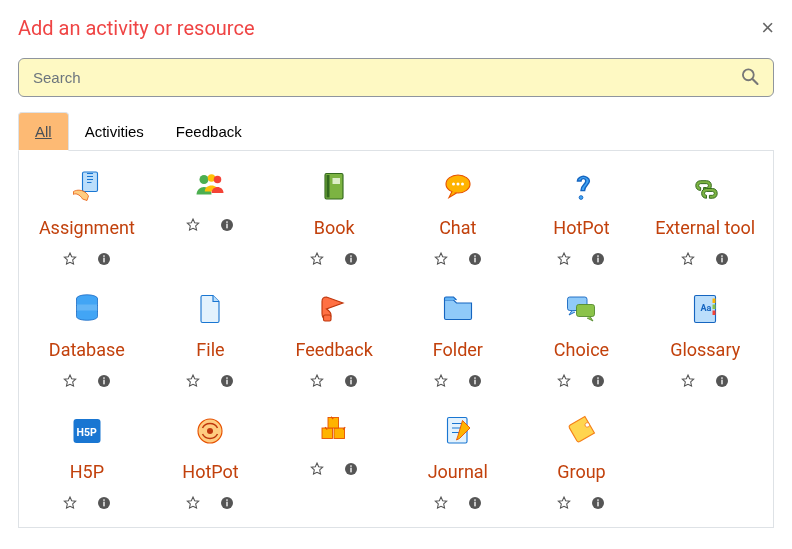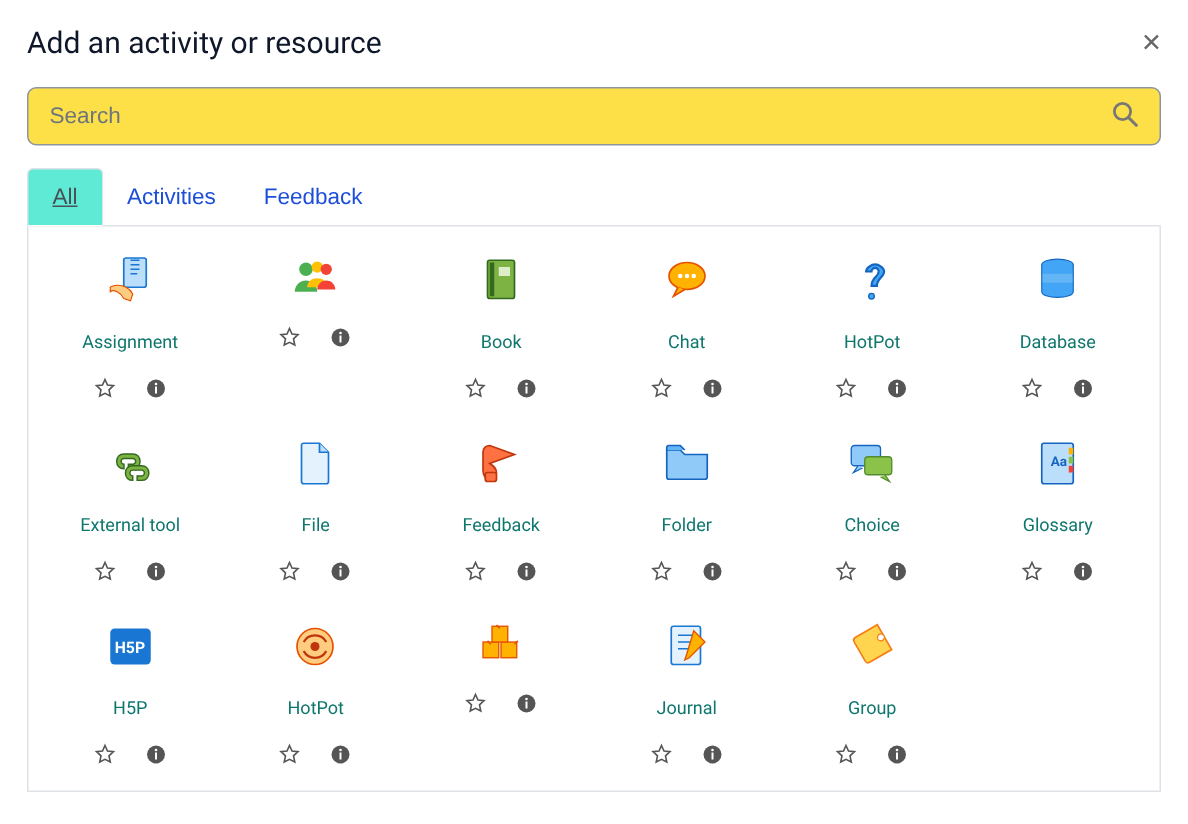--- a/index.html
+++ b/index.html
@@ -1,33 +1,33 @@
 <!DOCTYPE html>
 <html><head>
 <meta charset="utf-8">
 <style>
 * { box-sizing: border-box; margin: 0; padding: 0; }
 body { font-family: -apple-system, BlinkMacSystemFont, "Segoe UI", Roboto, Arial, sans-serif; background: #fff; color: #333; font-size: 14px; }
 .modal { width: 792px; padding: 16px 18px; }
 .header { display: flex; justify-content: space-between; align-items: center; margin-bottom: 18px; }
-.title { font-size: 20px; font-weight: 400; color: #0f172a; }
+.title { font-size: 20px; font-weight: 400; color: #ef4444; }
 .close { font-size: 22px; color: #666; cursor: pointer; background:none; border:none; line-height:1; }
 .search-wrap { position: relative; margin-bottom: 14px; }
-.search { width: 100%; padding: 10px 40px 10px 14px; font-size: 15px; border: 1px solid #8f959e; border-radius: 6px; color: #555; background:#fde047; }
+.search { width: 100%; padding: 10px 40px 10px 14px; font-size: 15px; border: 1px solid #8f959e; border-radius: 6px; color: #555; background:#fef9c3; }
 .search::placeholder { color: #6c757d; }
 .search-icon { position: absolute; right: 14px; top: 50%; transform: translateY(-50%); color: #777; }
 .tabs { display: flex; border-bottom: 1px solid #dee2e6; }
-.tab { padding: 10px 16px; cursor: pointer; font-size: 15px; color: #1d4ed8; background: none; border: none; position: relative; top: 1px; }
-.tab.active { color: #495057; border: 1px solid #dee2e6; border-bottom: 1px solid #fff; border-radius: 4px 4px 0 0; background:#5eead4;text-decoration:underline; }
+.tab { padding: 10px 16px; cursor: pointer; font-size: 15px; color: #000000; background: none; border: none; position: relative; top: 1px; }
+.tab.active { color: #495057; border: 1px solid #dee2e6; border-bottom: 1px solid #fff; border-radius: 4px 4px 0 0; background:#fdba74;text-decoration:underline; }
 .grid-wrap { border: 1px solid #dee2e6; border-top: none; padding: 12px 8px 4px; }
 .grid { display: grid; grid-template-columns: repeat(6, 1fr); gap: 6px 4px; }
 .card { display: flex; flex-direction: column; align-items: center; padding: 6px 4px 10px; cursor: pointer; border-radius: 4px; }
 .icon-slot { width: 40px; height: 36px; display:flex; align-items:center; justify-content:center; margin-bottom: 6px; }
 .icon-slot svg { width: 36px; height: 36px; }
-.card-label { font-size: 12px; color: #0f766e; text-align: left; line-height: 1.2; min-height: 34px; display:flex; align-items:center; justify-content:center; }
+.card-label { font-size: 18px; color: #c2410c; text-align: left; line-height: 1.2; min-height: 34px; display:flex; align-items:center; justify-content:center; }
 .card-actions { display: flex; gap: 14px; margin-top: 4px; }
 .mini-btn { background:none; border:none; cursor:pointer; color:#555; padding:2px; }
 .mini-btn svg { width:16px; height:16px; display:block; }
 </style>
 </head>
 <body>
 
 <svg width="0" height="0" style="position:absolute">
 <defs>
   <symbol id="svg-star" viewBox="0 0 24 24">
@@ -256,44 +256,44 @@
             <button class="mini-btn">
               <svg>
                 <use href="#svg-info"></use>
               </svg>
             </button>
           </div>
         </div>
         <div class="card">
           <div class="icon-slot">
             <svg>
+              <use href="#svg-external-tool-icon"></use>
+            </svg>
+          </div>
+          <div class="card-label">External tool</div>
+          <div class="card-actions">
+            <button class="mini-btn">
+              <svg>
+                <use href="#svg-star"></use>
+              </svg>
+            </button>
+            <button class="mini-btn">
+              <svg>
+                <use href="#svg-info"></use>
+              </svg>
+            </button>
+          </div>
+        </div>
+        <div class="card">
+          <div class="icon-slot">
+            <svg>
               <use href="#svg-database-icon"></use>
             </svg>
           </div>
           <div class="card-label">Database</div>
-          <div class="card-actions">
-            <button class="mini-btn">
-              <svg>
-                <use href="#svg-star"></use>
-              </svg>
-            </button>
-            <button class="mini-btn">
-              <svg>
-                <use href="#svg-info"></use>
-              </svg>
-            </button>
-          </div>
-        </div>
-        <div class="card">
-          <div class="icon-slot">
-            <svg>
-              <use href="#svg-external-tool-icon"></use>
-            </svg>
-          </div>
-          <div class="card-label">External tool</div>
           <div class="card-actions">
             <button class="mini-btn">
               <svg>
                 <use href="#svg-star"></use>
               </svg>
             </button>
             <button class="mini-btn">
               <svg>
                 <use href="#svg-info"></use>
               </svg>

